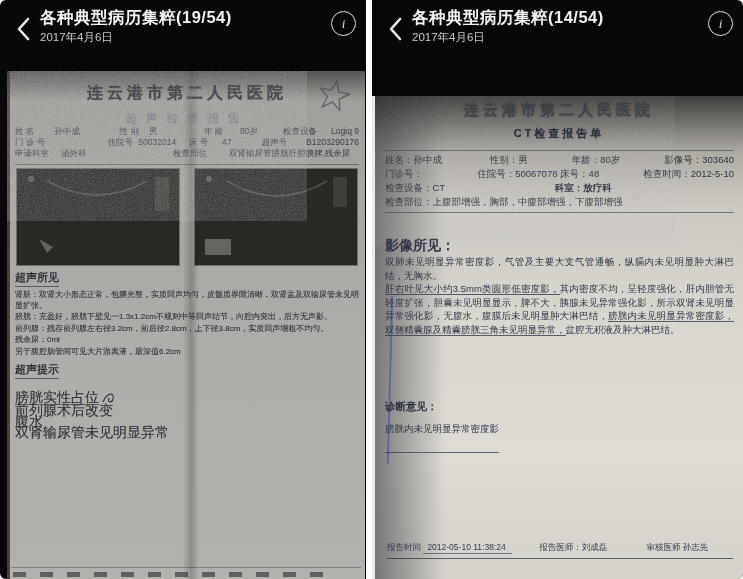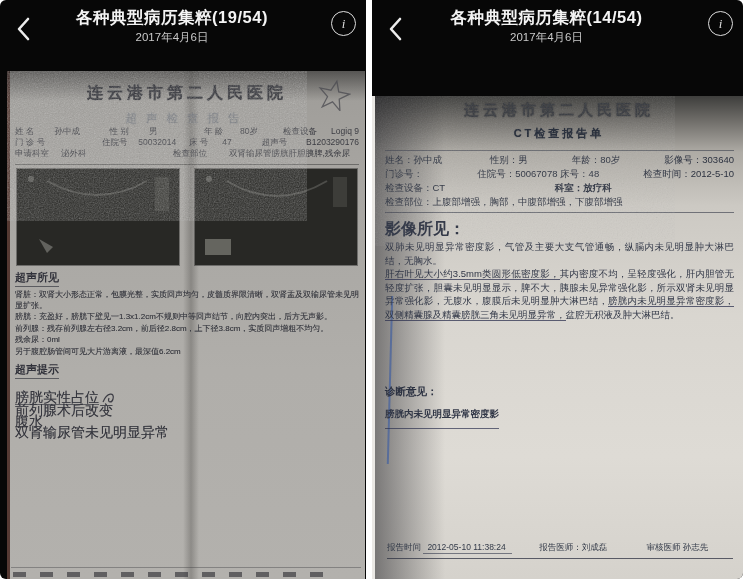--- a/index.html
+++ b/index.html
@@ -5,21 +5,21 @@
   html,body{margin:0;padding:0;background:#ffffff;}
   .app{position:relative;width:743px;height:579px;background:#ffffff;overflow:hidden;
        font-family:"Liberation Sans","DejaVu Sans",sans-serif;}
   .panel{position:absolute;top:0;height:579px;background:#070707;overflow:hidden;}
   .panel.left{left:0;width:366px;border-radius:6px 0 0 6px;}
   .panel.right{left:372px;width:371px;border-radius:0 6px 6px 0;}
 
   
   .bar{position:absolute;top:0;left:0;right:0;height:58px;z-index:30;display:flex;align-items:flex-start;}
   .back{position:absolute;left:8px;top:12px;width:30px;height:34px;display:flex;align-items:center;justify-content:center;cursor:pointer;}
-  .titles{position:absolute;left:40px;right:62px;top:6px;text-align:center;}
+  .titles{position:absolute;left:40px;right:62px;top:6px;}
   .titles .t{color:#f4f4f4;font-size:16.5px;font-weight:bold;letter-spacing:.5px;line-height:22px;white-space:nowrap;}
   .titles .d{color:#c9c9c9;font-size:11.5px;margin-top:2px;}
   .infob{position:absolute;right:10px;top:11px;width:23px;height:23px;border:1.6px solid #dedede;border-radius:50%;
          color:#dedede;display:flex;align-items:center;justify-content:center;
          font-size:13px;font-style:italic;font-family:"Liberation Serif","DejaVu Serif",serif;cursor:pointer;}
 
   
   .doc-l{position:absolute;left:7px;top:71px;width:358px;height:508px;
          background:linear-gradient(180deg,#9e9c98 0,#a8a6a2 120px,#b0aeaa 300px,#b3b1ad 100%);}
   .doc-l .maroon{position:absolute;left:0;top:0;width:3px;height:100%;background:#45261e;opacity:.85;}
@@ -28,21 +28,21 @@
   .doc-l .fold{position:absolute;left:176px;top:0;width:16px;height:100%;
          background:linear-gradient(90deg,rgba(45,43,40,0),rgba(45,43,40,.28),rgba(45,43,40,0));}
   .lcontent{position:absolute;left:8px;right:6px;top:12px;color:#3a3b40;}
   .lhosp{text-align:center;font-size:16px;font-weight:bold;letter-spacing:4px;color:#2e2f35;
          text-shadow:0 0 1px rgba(46,47,53,.7);}
   .lsub{text-align:center;font-size:11.5px;letter-spacing:9px;color:#5d6470;opacity:.55;margin-top:7px;
         text-shadow:0 0 1.5px rgba(93,100,112,.8);}
   .lrows{margin-top:0;font-size:8.5px;line-height:11px;color:#3c3d43;}
   .lrow{display:flex;white-space:nowrap;overflow:hidden;}
   .lrow span{display:inline-block;}
-  .cw1{width:46px;} .cw2{width:64px;} .cw3{width:46px;} .cw4{width:64px;}
+  .cw1{width:46px;} .cw2{width:64px;} .cw3{width:46px;text-align:center;} .cw4{width:64px;}
   .cw5{width:42px;} .cw6{width:50px;} .cw7{width:56px;} .cfx{flex:1;}
   .cw2b{width:112px;}
   .scans{margin-top:5px;border-top:1px solid rgba(40,40,40,.45);padding-top:4px;
          display:flex;gap:16px;justify-content:center;}
   .scan{width:162px;height:96px;background:#2b2b29;position:relative;overflow:hidden;
         box-shadow:0 0 0 1px rgba(20,20,20,.4);}
   .scan svg{position:absolute;inset:0;}
   .lsec{margin-top:5px;font-size:11px;font-weight:bold;color:#30313a;}
   .h-ul{display:inline-block;border-bottom:1.2px solid rgba(48,49,58,.65);padding-bottom:1px;}
   .lfind{margin-top:3px;font-size:8px;line-height:10.5px;color:#393a41;text-shadow:0 0 .6px rgba(57,58,65,.55);}
@@ -64,26 +64,26 @@
          letter-spacing:4px;color:#33363c;text-shadow:0 0 2px rgba(20,22,26,.6);opacity:.9;}
   .rtitle{position:absolute;top:30px;left:0;right:0;text-align:center;font-size:11px;font-weight:bold;
           letter-spacing:3px;color:#1f2633;text-shadow:0 0 .8px rgba(31,38,51,.6);}
   .rcontent{position:absolute;left:10px;right:9px;top:54px;color:#2c3240;}
   .rtable{border-top:1px solid rgba(50,55,70,.55);border-bottom:1px solid rgba(50,55,70,.6);
           padding:2px 0 3px 0;font-size:9.5px;line-height:14px;}
   .rrow{display:flex;white-space:nowrap;gap:44px;}
   .r1a{width:36%;} .r1b{width:19%;} .r1c{width:21%;} .r1d{flex:1;}
   .r2a{width:36%;} .r2b{width:35%;} .r2c{flex:1;}
   .r3a{width:36%;} .r3b{flex:1;font-weight:bold;}
-  .rsec{margin-top:6px;font-size:16px;font-weight:bold;color:#2a3040;}
+  .rsec{margin-top:24px;font-size:14px;font-weight:bold;color:#2a3040;}
   .rp{font-size:9.5px;line-height:13.5px;color:#303646;text-align:justify;}
   .u{border-bottom:1.1px solid rgba(45,50,80,.75);}
   .rdx-h{margin-top:64px;font-size:10.5px;font-weight:bold;color:#2a3040;}
   .rdx{margin-top:9px;font-size:9.5px;color:#303646;}
-  .rdx span{border-bottom:1.1px solid rgba(45,50,80,.7);padding-bottom:9px;font-weight:bold;}
+  .rdx span{border-bottom:1.1px solid rgba(45,50,80,.7);padding-bottom:18px;}
   .penline{position:absolute;left:14px;top:200px;width:2px;height:168px;background:#47639f;opacity:.75;transform:rotate(1.5deg);}
   .rfooter{position:absolute;left:12px;right:10px;top:446px;font-size:8.5px;color:#333a48;}
   .frow{display:flex;align-items:baseline;}
   .ftime{width:44%;}
   .ftime .tv{border-bottom:1px solid rgba(50,55,75,.6);padding:0 6px 1px 4px;}
   .frep{width:31%;}
   .frev{flex:1;}
   .fline{margin-top:4px;border-top:1.3px solid rgba(45,50,65,.75);}
   .fnote{margin-top:5px;font-size:8.5px;color:#333a48;}
 

